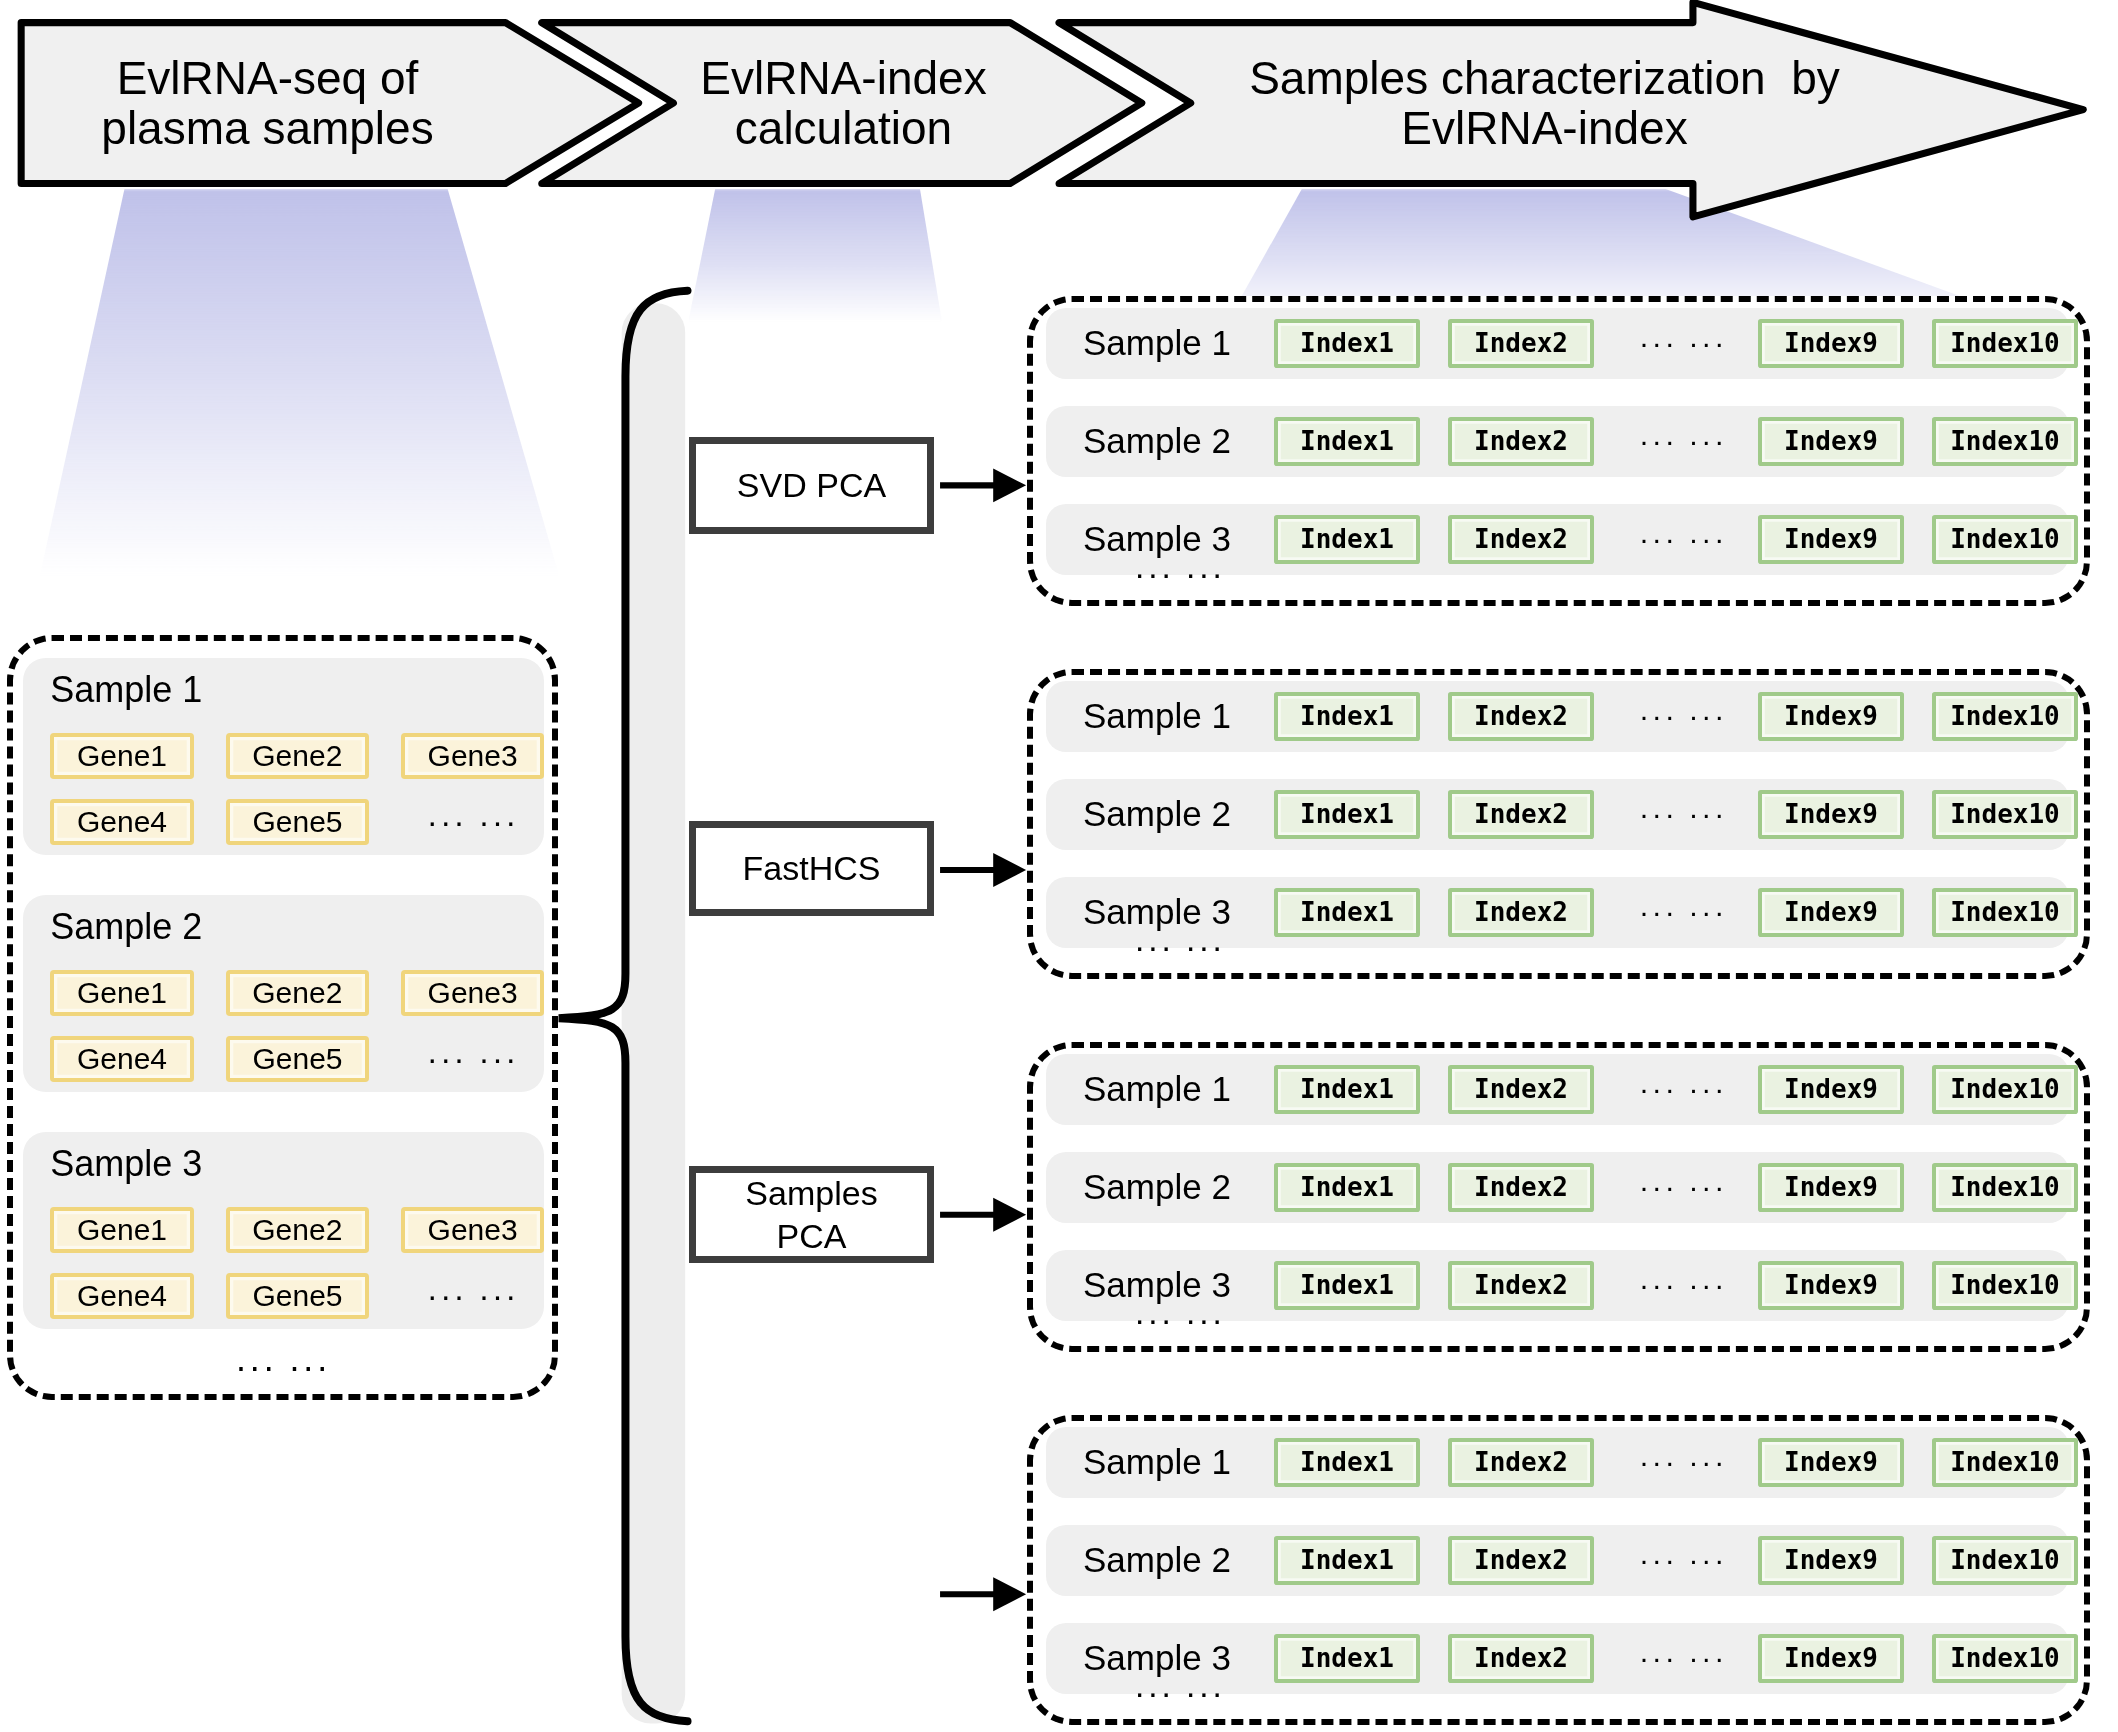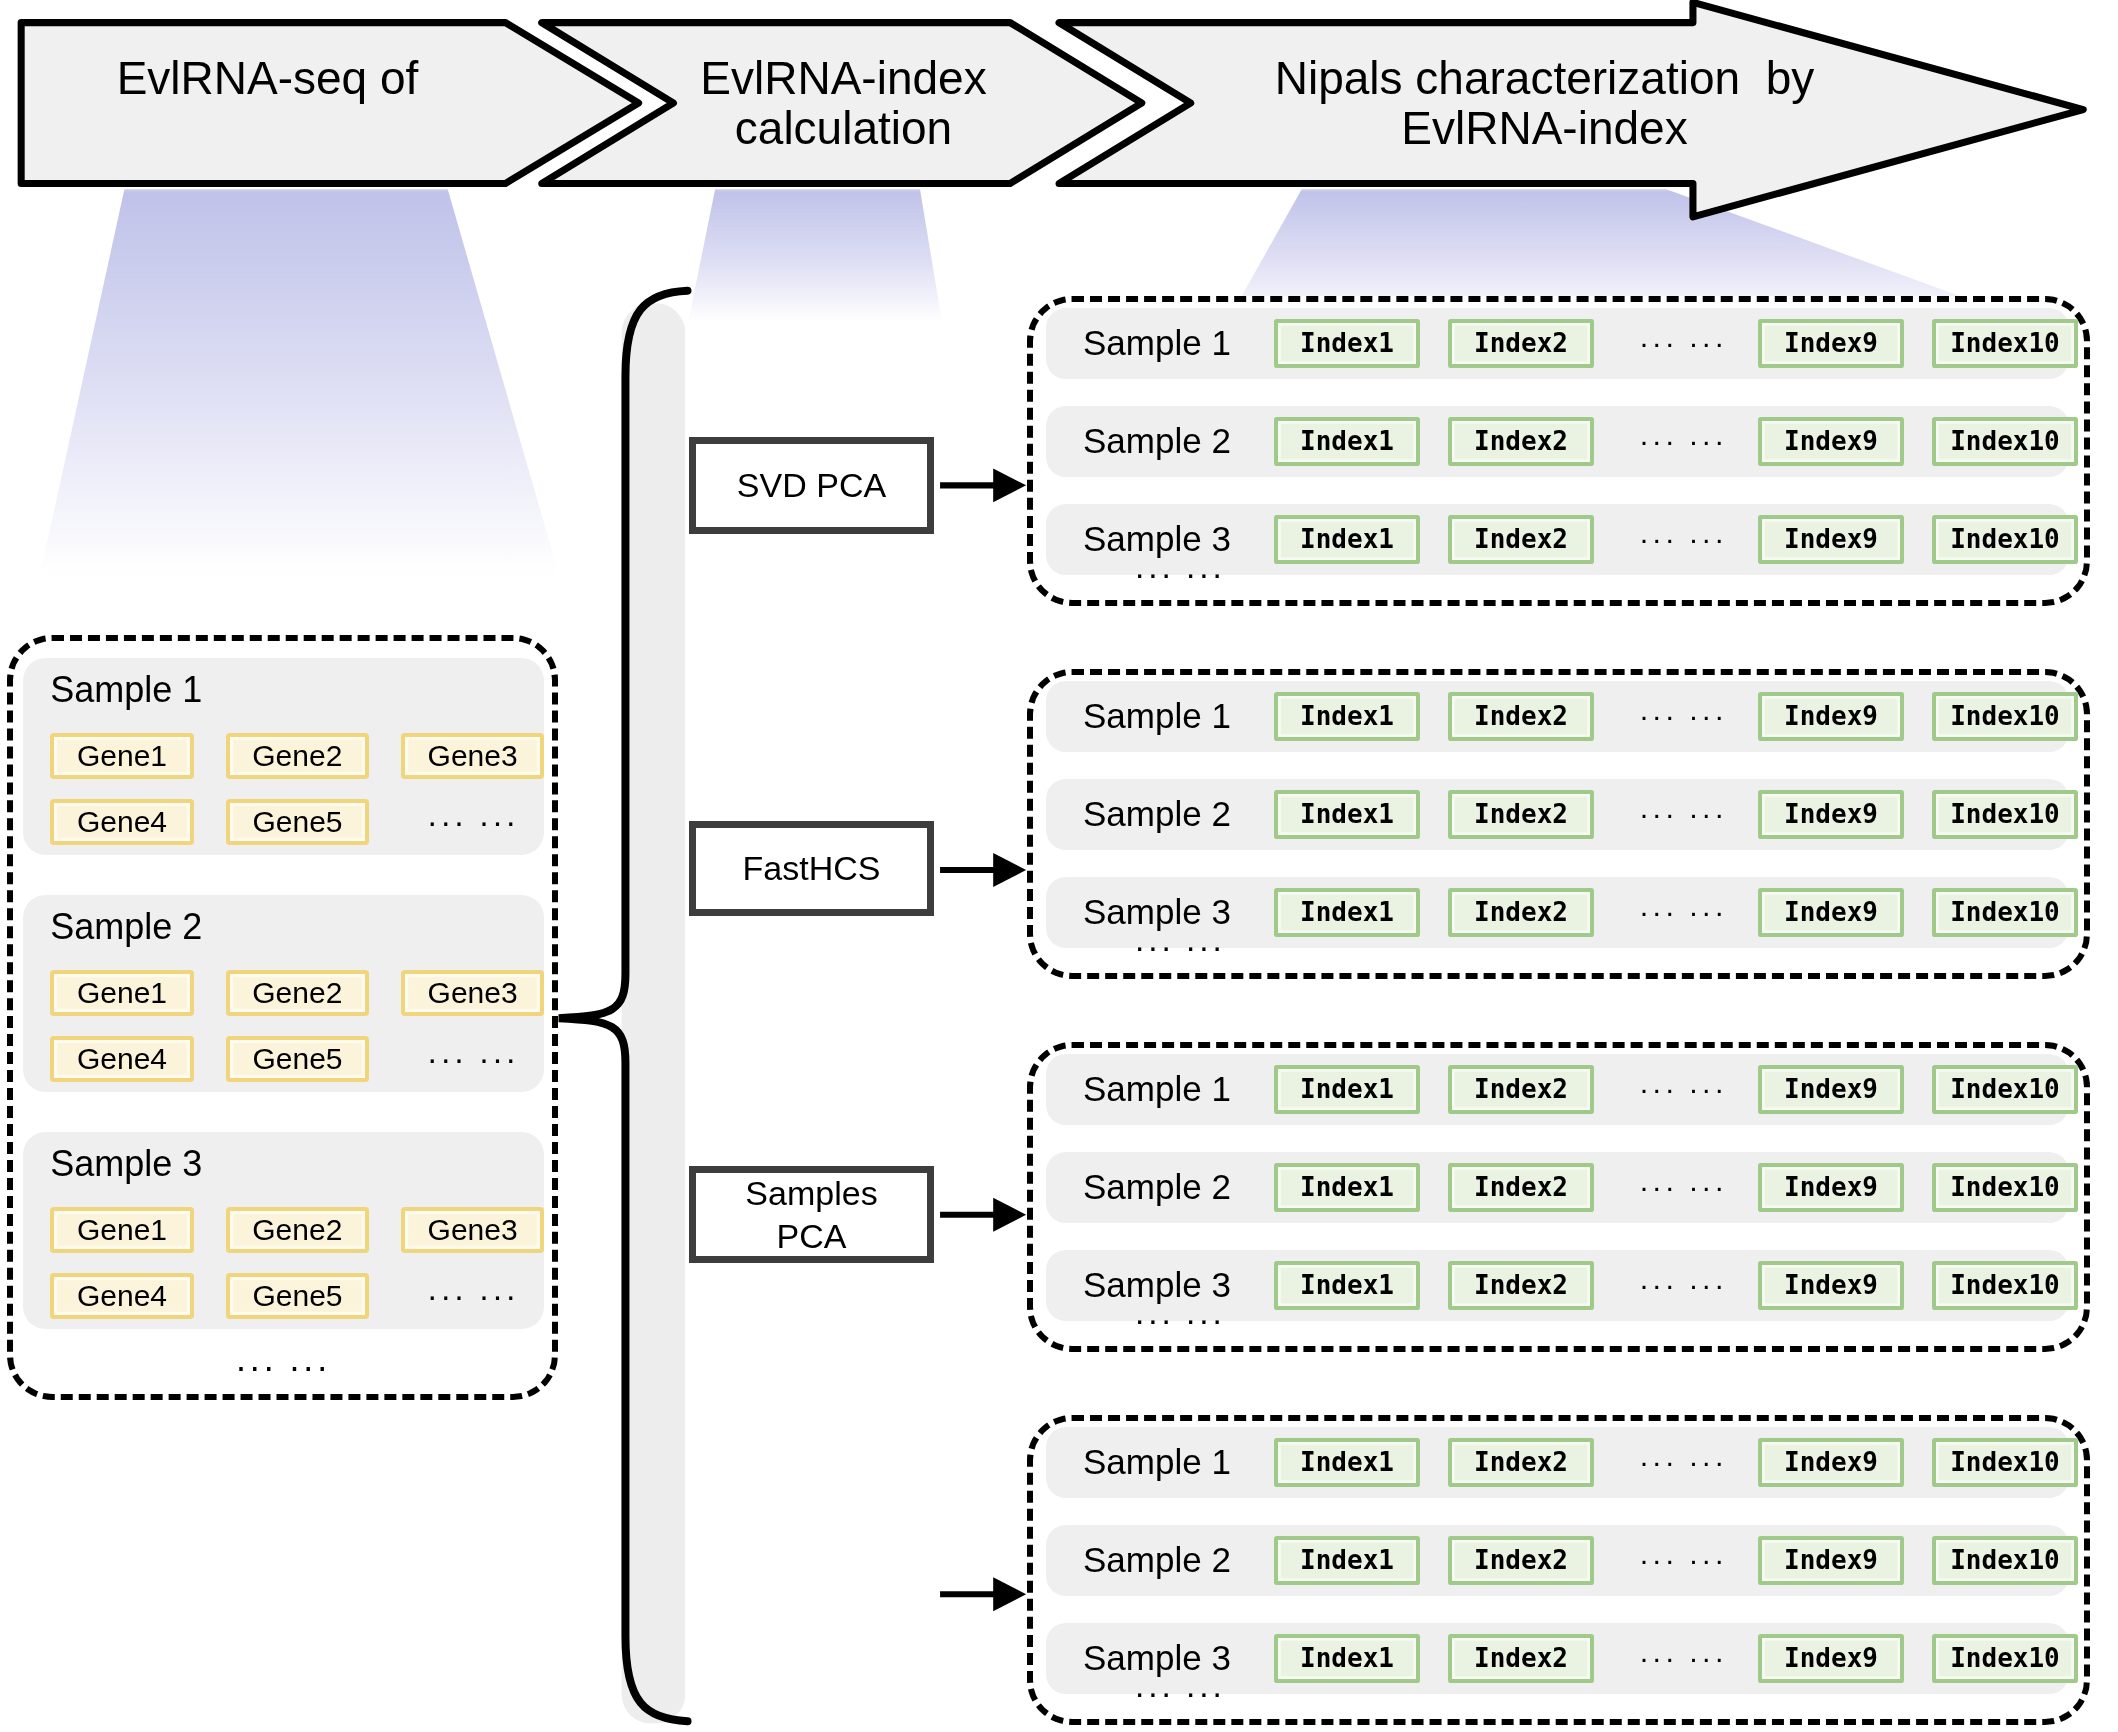--- a/index.html
+++ b/index.html
@@ -102,27 +102,28 @@
       <polygon points="2112,2547 2112,2619 2182,2583" fill="#000"></polygon>
     </g>
     <g>
       <line x1="1999" y1="3390" x2="2122" y2="3390" stroke="#000" stroke-width="13"></line>
       <polygon points="2112,3354 2112,3426 2182,3390" fill="#000"></polygon>
     </g>
   </svg>
 
   <div class="arrow-label" id="at1">
     <div class="pre">EvlRNA-seq of</div>
+    <div class="pre">plasma samples</div>
   </div>
   <div class="arrow-label" id="at2">
     <div class="pre">EvlRNA-index</div>
     <div class="pre">calculation</div>
   </div>
   <div class="arrow-label" id="at3">
-    <div class="pre">Nipals characterization  by</div>
+    <div class="pre">Samples characterization  by</div>
     <div class="pre">EvlRNA-index</div>
   </div>
 
   <div class="left-box">
     <div class="cards">
 
     <div class="sample-card">
         <div class="card-title">Sample 1</div>
         <div class="gene-row">
           <span class="gene-box">Gene1</span>

